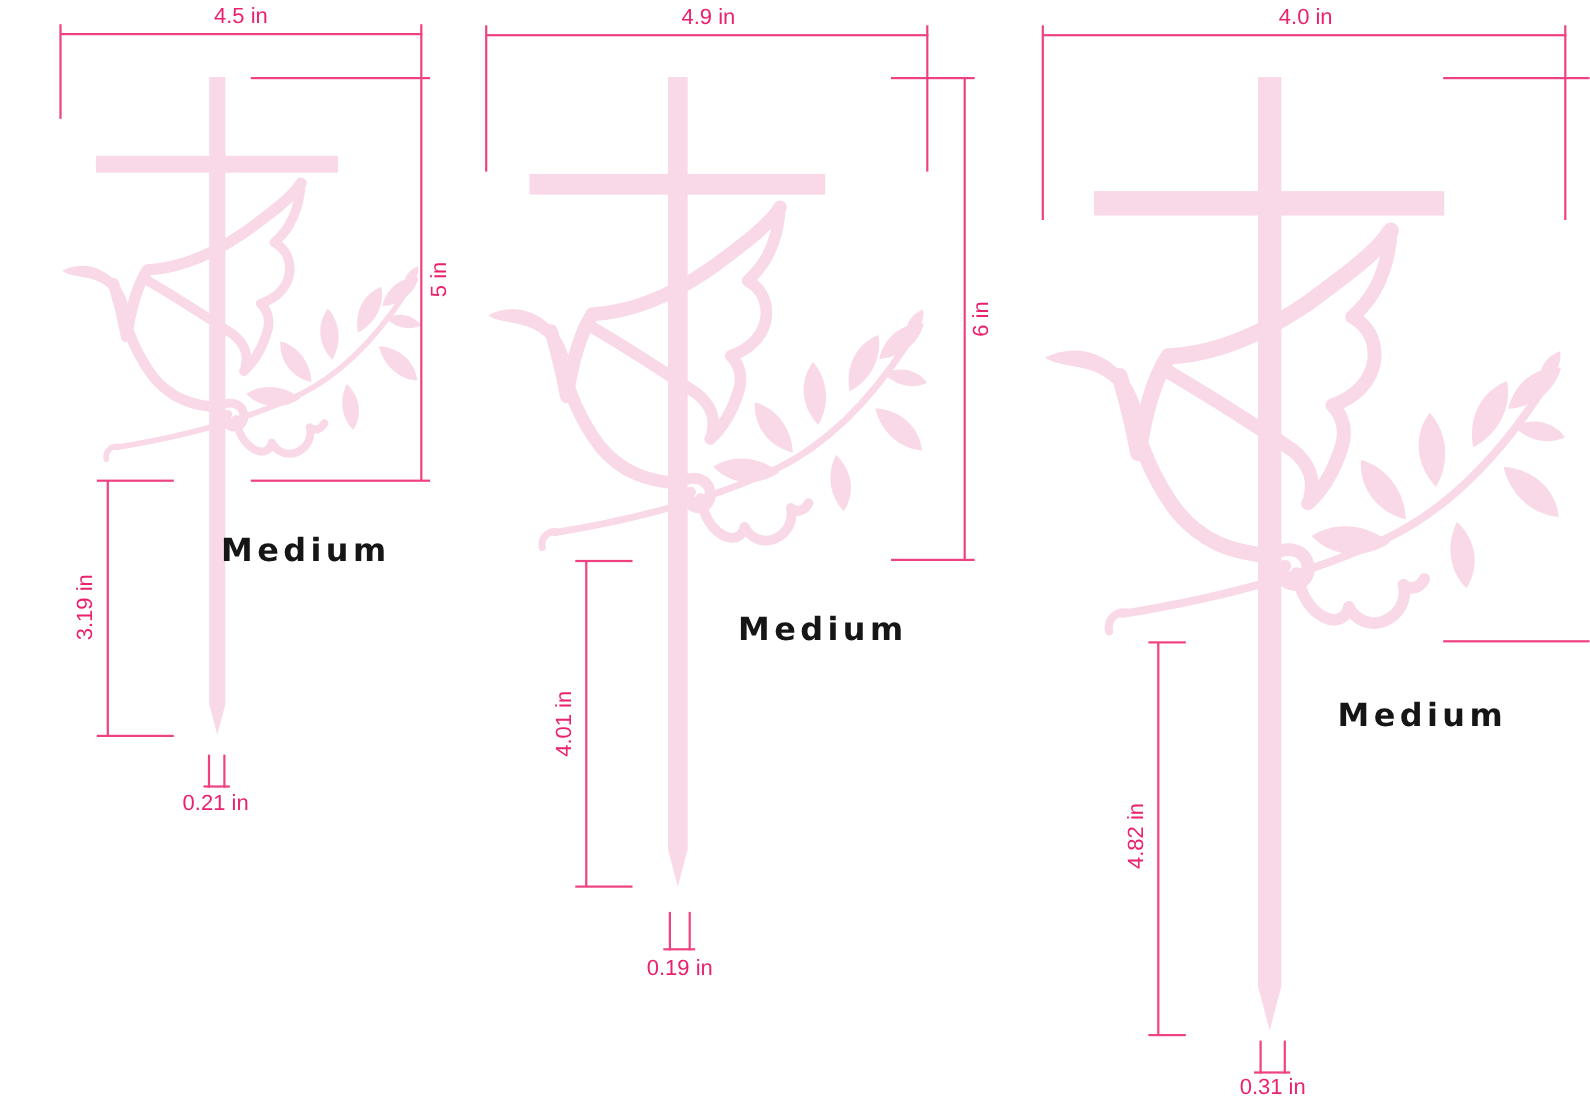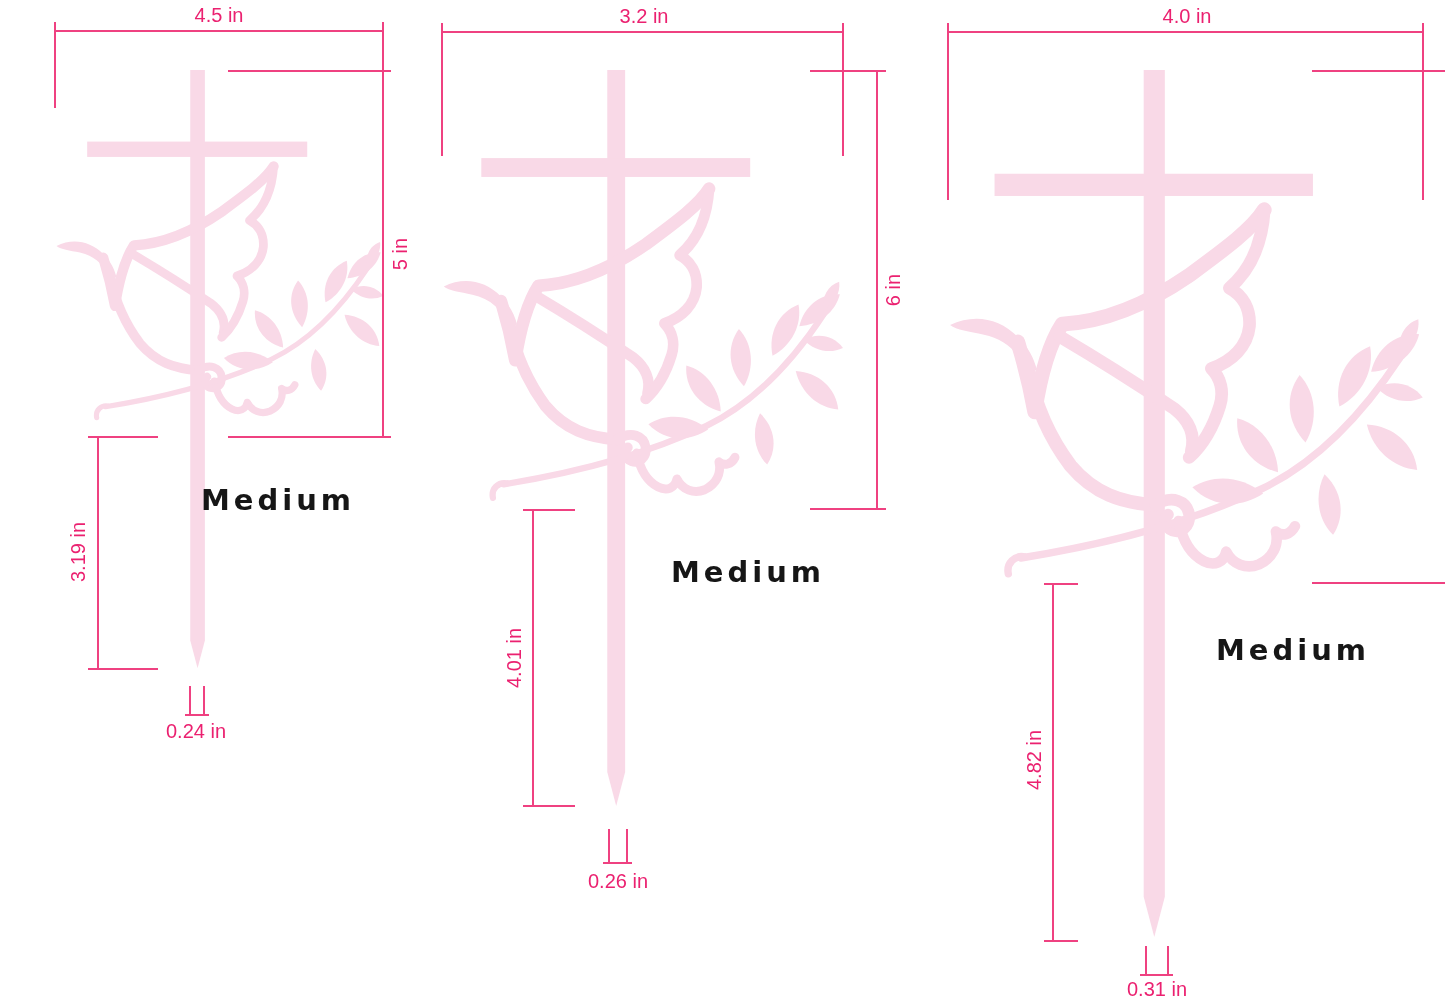--- a/index.html
+++ b/index.html
@@ -77,43 +77,43 @@
   <div class="line hl" style="left:181px;top:70px;width:163px"></div>
   <div class="line hl" style="left:181px;top:436px;width:163px"></div>
   <div class="dt rot" style="left:353px;top:254px">5 in</div>
   <div class="line vl" style="left:50px;top:437px;height:232px"></div>
   <div class="line hl" style="left:41px;top:436px;width:70px"></div>
   <div class="line hl" style="left:41px;top:668px;width:70px"></div>
   <div class="dt rot" style="left:31px;top:552px">3.19 in</div>
   <div class="line vl" style="left:142px;top:686px;height:30px"></div>
   <div class="line vl" style="left:156px;top:686px;height:30px"></div>
   <div class="line hl" style="left:138px;top:714px;width:24px"></div>
-  <div class="dt" style="left:149px;top:731px">0.24 in</div>
+  <div class="dt" style="left:149px;top:731px">0.21 in</div>
   <div class="sz" style="left:231px;top:500px">Medium</div>
 
   <svg class="art" style="left:395px;top:70px;width:402px;height:737px" viewBox="0 0 450 820" preserveAspectRatio="none">
       <use href="#cross-dove-art"></use>
     </svg>
 
-  <div class="dt" style="left:597px;top:16px">3.2 in</div>
+  <div class="dt" style="left:597px;top:16px">4.9 in</div>
   <div class="line hl" style="left:395px;top:31px;width:402px"></div>
   <div class="line vl" style="left:394px;top:23px;height:133px"></div>
   <div class="line vl" style="left:795px;top:23px;height:133px"></div>
   <div class="line vl" style="left:829px;top:71px;height:438px"></div>
   <div class="line hl" style="left:763px;top:70px;width:76px"></div>
   <div class="line hl" style="left:763px;top:508px;width:76px"></div>
   <div class="dt rot" style="left:846px;top:290px">6 in</div>
   <div class="line vl" style="left:485px;top:510px;height:296px"></div>
   <div class="line hl" style="left:476px;top:509px;width:52px"></div>
   <div class="line hl" style="left:476px;top:805px;width:52px"></div>
   <div class="dt rot" style="left:467px;top:658px">4.01 in</div>
   <div class="line vl" style="left:561px;top:829px;height:35px"></div>
   <div class="line vl" style="left:579px;top:829px;height:35px"></div>
   <div class="line hl" style="left:556px;top:862px;width:29px"></div>
-  <div class="dt" style="left:571px;top:881px">0.26 in</div>
+  <div class="dt" style="left:571px;top:881px">0.19 in</div>
   <div class="sz" style="left:701px;top:572px">Medium</div>
 
   <svg class="art" style="left:901px;top:70px;width:476px;height:868px" viewBox="0 0 450 820" preserveAspectRatio="none">
       <use href="#cross-dove-art"></use>
     </svg>
 
   <div class="dt" style="left:1140px;top:16px">4.0 in</div>
   <div class="line hl" style="left:901px;top:31px;width:476px"></div>
   <div class="line vl" style="left:900px;top:23px;height:177px"></div>
   <div class="line vl" style="left:1375px;top:23px;height:177px"></div>

